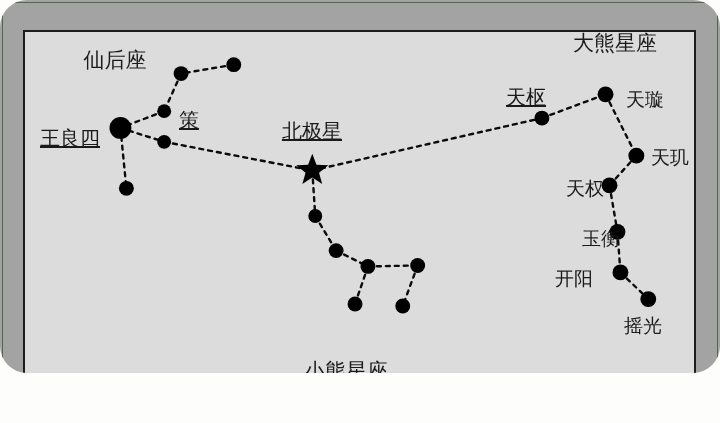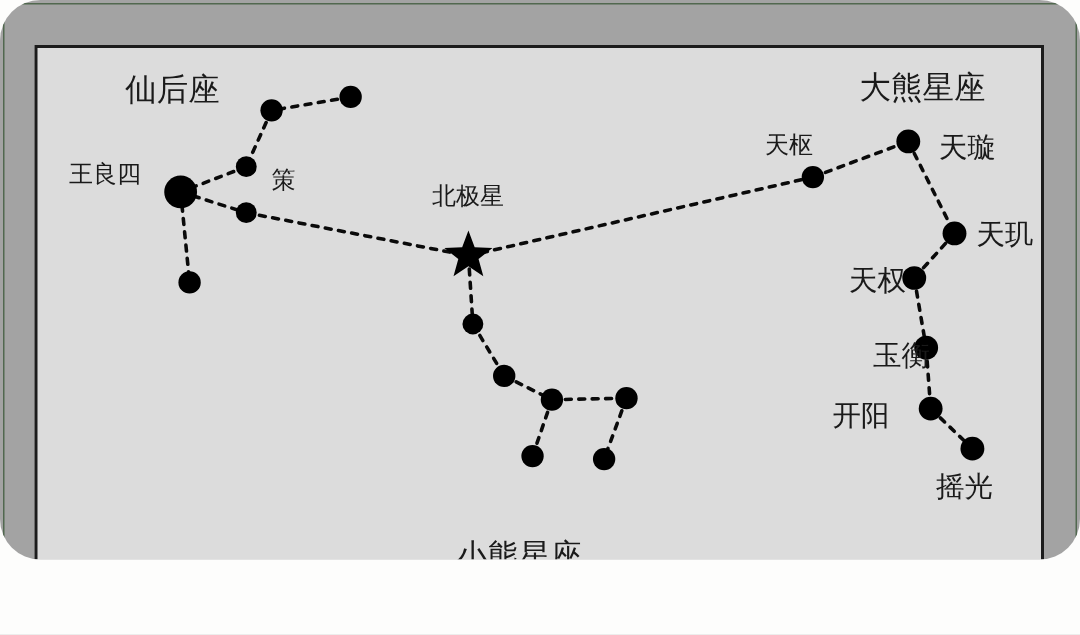--- a/index.html
+++ b/index.html
@@ -49,21 +49,21 @@
     display: block;
   }
   .label {
     position: absolute;
     color: #1a1a1a;
     white-space: nowrap;
     line-height: 1;
     transform: translate(-50%, -50%);
   }
   .label-constellation { font-size: 21px; }
-  .label-star-major   { font-size: 16px; }
+  .label-star-major   { font-size: 20px; text-decoration: underline; }
   .label-star-minor   { font-size: 19px; }
 </style>
 </head>
 <body>
 
 <div id="page">
 
   <div id="outer-rule"></div>
 
   <div id="chart-panel">
@@ -108,24 +108,24 @@
           <circle cx="615" cy="125" r="8" fill="#000000"></circle>
           <circle cx="588" cy="155" r="8" fill="#000000"></circle>
           <circle cx="596" cy="202" r="8" fill="#000000"></circle>
           <circle cx="599" cy="243" r="8" fill="#000000"></circle>
           <circle cx="627" cy="270" r="8" fill="#000000"></circle>
         </g>
     </svg>
 
     <div id="label-layer">
         <div class="label label-constellation" style="left: 90px; top: 28px;">仙后座</div>
-        <div class="label label-constellation" style="left: 590px; top: 27px;">大熊星座</div>
+        <div class="label label-constellation" style="left: 590px; top: 11px;">大熊星座</div>
         <div class="label label-constellation" style="left: 321px; top: 311px; margin-top: 28px;">小熊星座</div>
         <div class="label label-star-major" style="left: 287px; top: 99px;">北极星</div>
-        <div class="label label-star-major" style="left: 45px; top: 84px;">王良四</div>
+        <div class="label label-star-major" style="left: 45px; top: 106px;">王良四</div>
         <div class="label label-star-major" style="left: 164px; top: 88px;">策</div>
         <div class="label label-star-major" style="left: 501px; top: 65px;">天枢</div>
         <div class="label label-star-minor" style="left: 620px; top: 67px;">天璇</div>
         <div class="label label-star-minor" style="left: 645px; top: 125px; text-align: right;">天玑</div>
         <div class="label label-star-minor" style="left: 560px; top: 156px; text-align: center;">天权</div>
         <div class="label label-star-minor" style="left: 576px; top: 206px;">玉衡</div>
         <div class="label label-star-minor" style="left: 549px; top: 246px;">开阳</div>
         <div class="label label-star-minor" style="left: 618px; top: 293px;">摇光</div>
       </div>
   </div>

